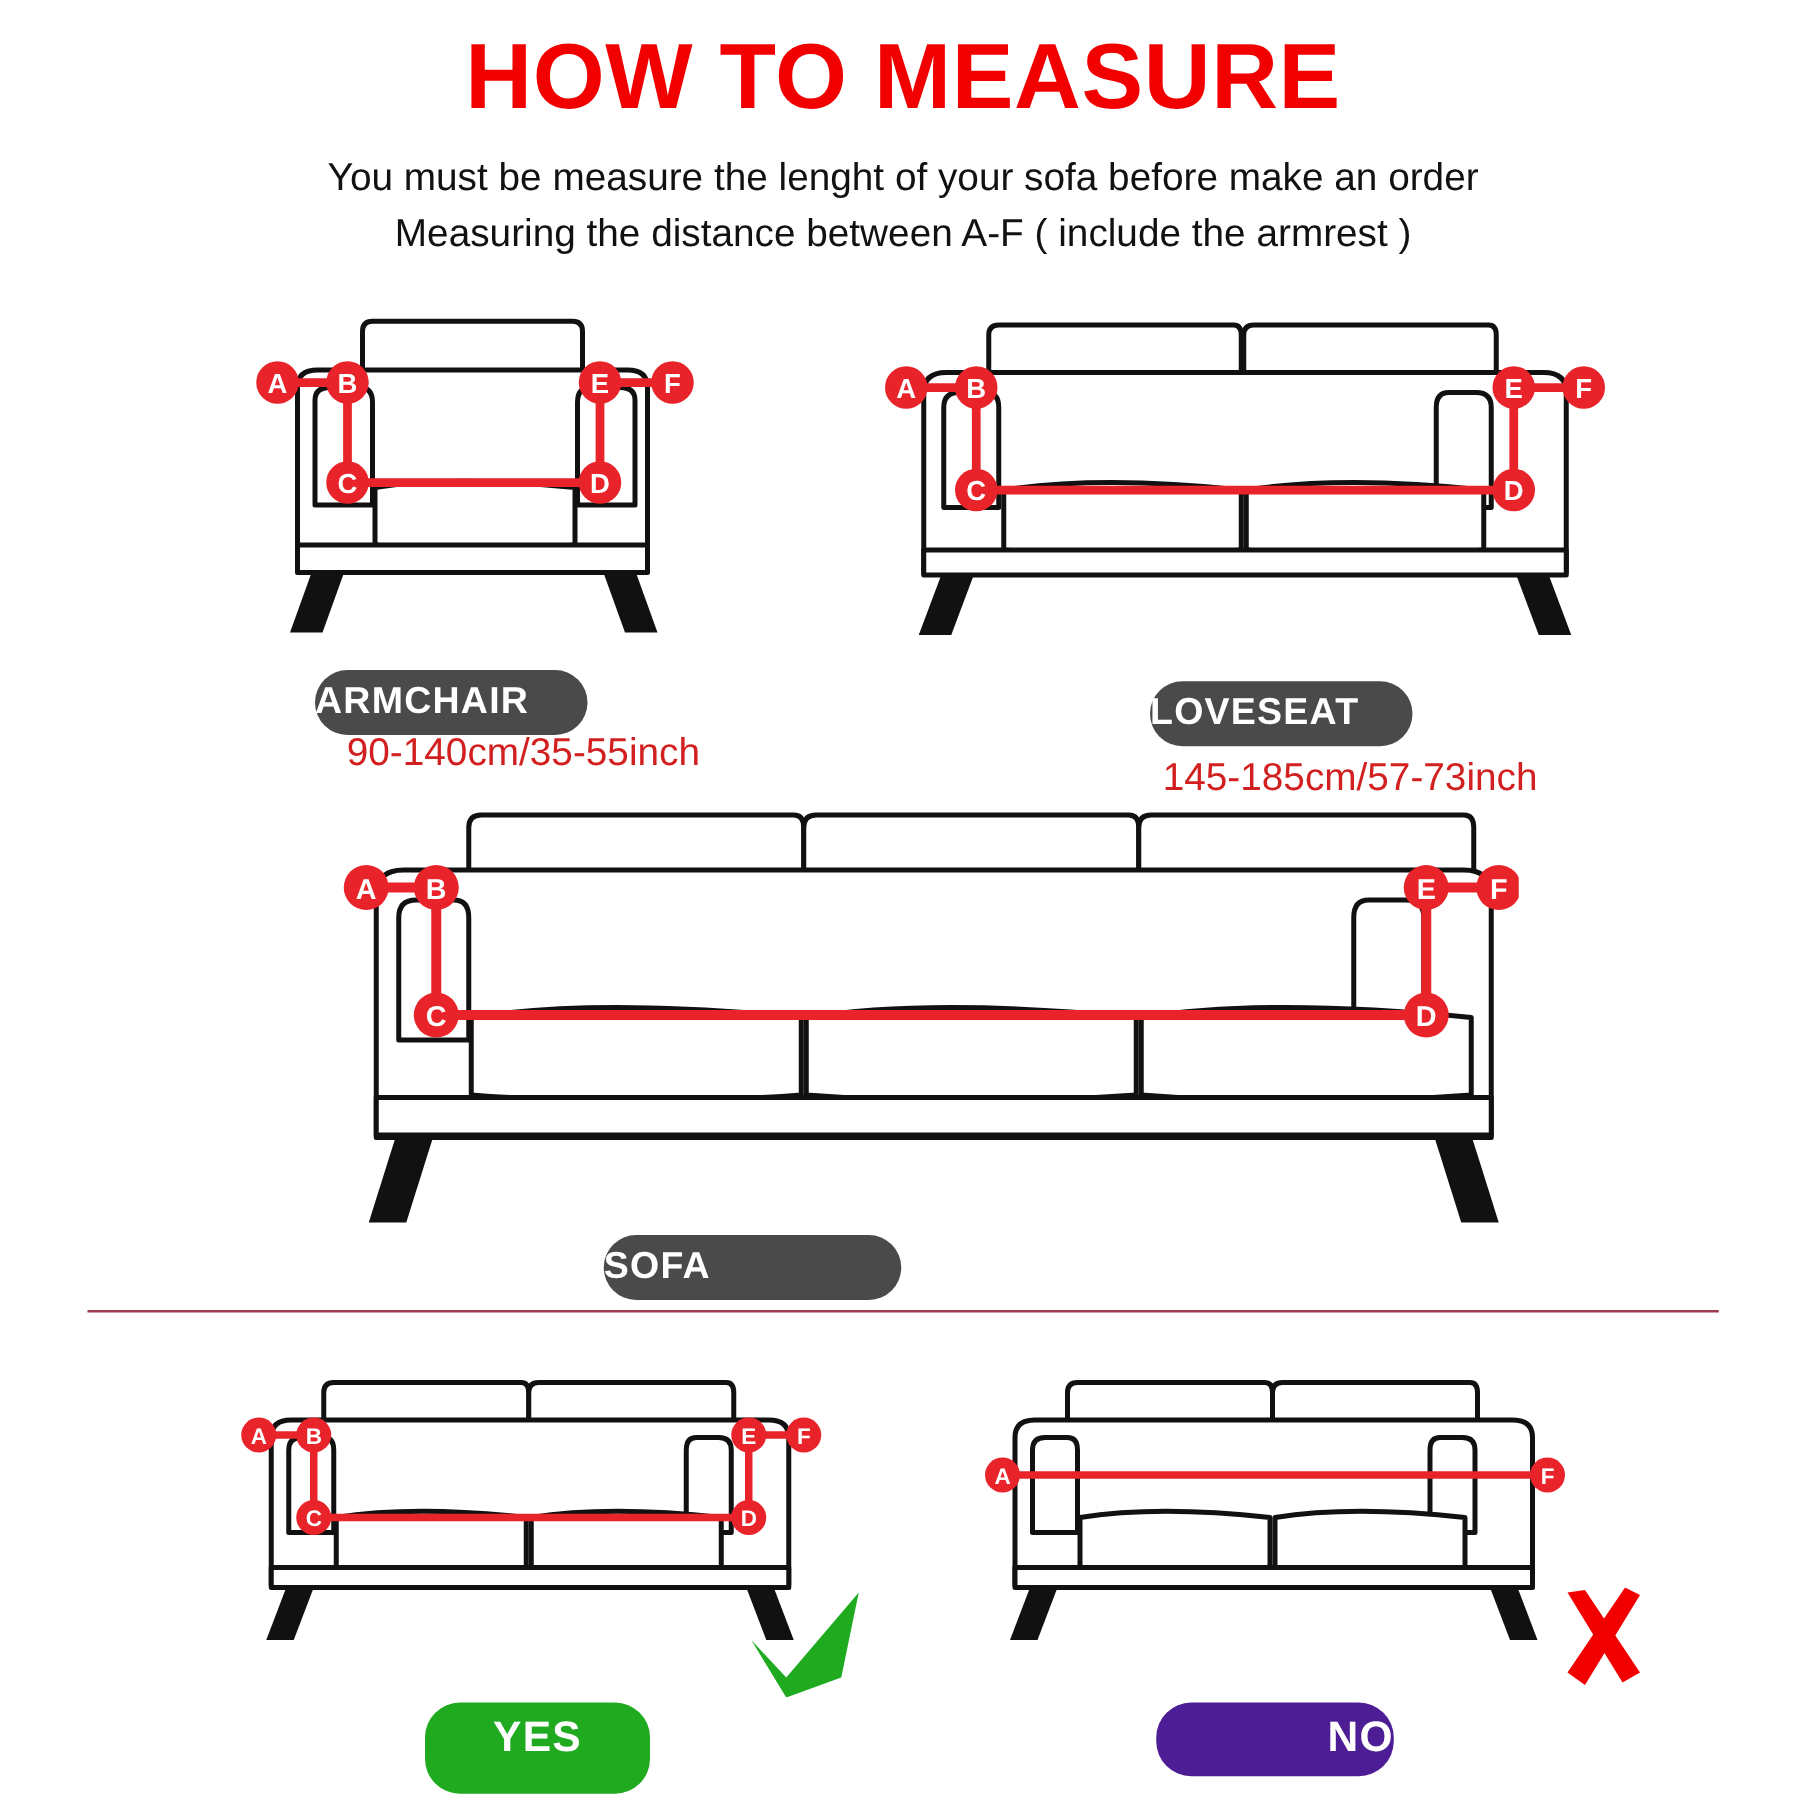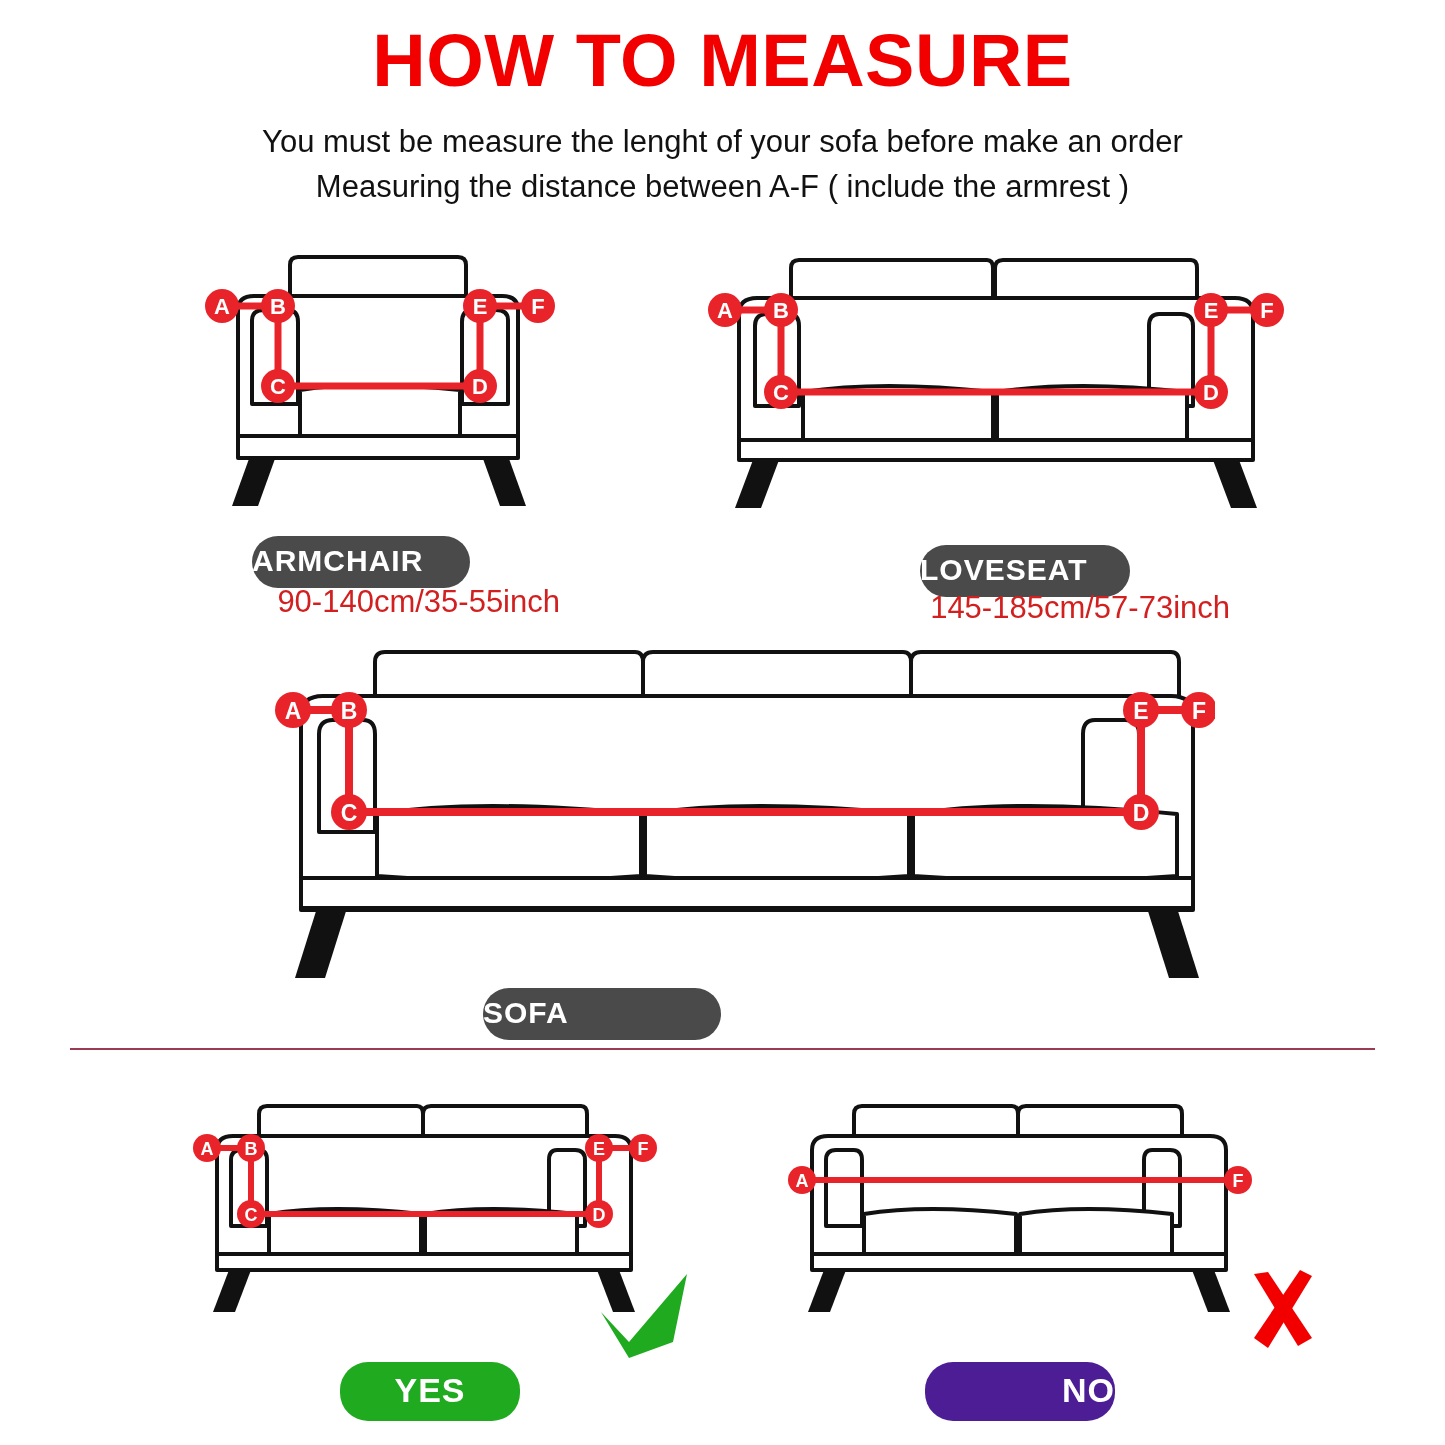--- a/index.html
+++ b/index.html
@@ -61,21 +61,21 @@
     white-space: nowrap;
   }
   .yes-pill {
     position: absolute;
     background: #1faa20;
     color: #fff;
     border-radius: 28px;
     font-size: 34px;
     font-weight: bold;
     text-align: center;
-    padding: 9px 0 11px 0;
+    padding: 9px 0 25px 0;
     letter-spacing: 1px;
   }
   .no-pill {
     position: absolute;
     background: #4c1d95;
     color: #fff;
     border-radius: 28px;
     font-size: 34px;
     font-weight: bold;
     text-align: right;
@@ -187,21 +187,21 @@
         <text x="516" y="160" font-family="Liberation Sans, sans-serif" font-size="22" font-weight="bold" fill="#ffffff" text-anchor="middle">D</text>
         <circle cx="516" cy="70" r="17" fill="#e8242a"></circle>
         <text x="516" y="78" font-family="Liberation Sans, sans-serif" font-size="22" font-weight="bold" fill="#ffffff" text-anchor="middle">E</text>
         <circle cx="572" cy="70" r="17" fill="#e8242a"></circle>
         <text x="572" y="78" font-family="Liberation Sans, sans-serif" font-size="22" font-weight="bold" fill="#ffffff" text-anchor="middle">F</text>
       </g>
     </svg>
   </div>
 
   <div class="label-pill" style="left:920px; top:545px; width:210px;">LOVESEAT</div>
-  <div class="dim-text" style="left:820px; top:590px; width:410px;">145-185cm/57-73inch</div>
+  <div class="dim-text" style="left:820px; top:604px; width:410px;">145-185cm/57-73inch</div>
 
   <div class="svgwrap" style="left:265px; top:630px;">
     <svg width="950" height="360" viewBox="0 0 950 360">
       <g fill="#ffffff" stroke="#111111" stroke-width="4" stroke-linejoin="round" stroke-linecap="round">
         <path d="M110 32 q0 -10 10 -10 h250 q8 0 8 10 v100 h-268 z"></path>
         <path d="M378 32 q0 -10 10 -10 h250 q8 0 8 10 v100 h-268 z"></path>
         <path d="M646 32 q0 -10 10 -10 h250 q8 0 8 10 v100 h-268 z"></path>
         <path d="M36 86 q0 -20 22 -20 h848 q22 0 22 20 v194 h-892 z"></path>
         <path d="M54 104 q0 -14 14 -14 h30 q12 0 12 14 v98 h-56 z"></path>
         <path d="M874 104 q0 -14 -14 -14 h-30 q-12 0 -12 14 v98 h56 z"></path>

